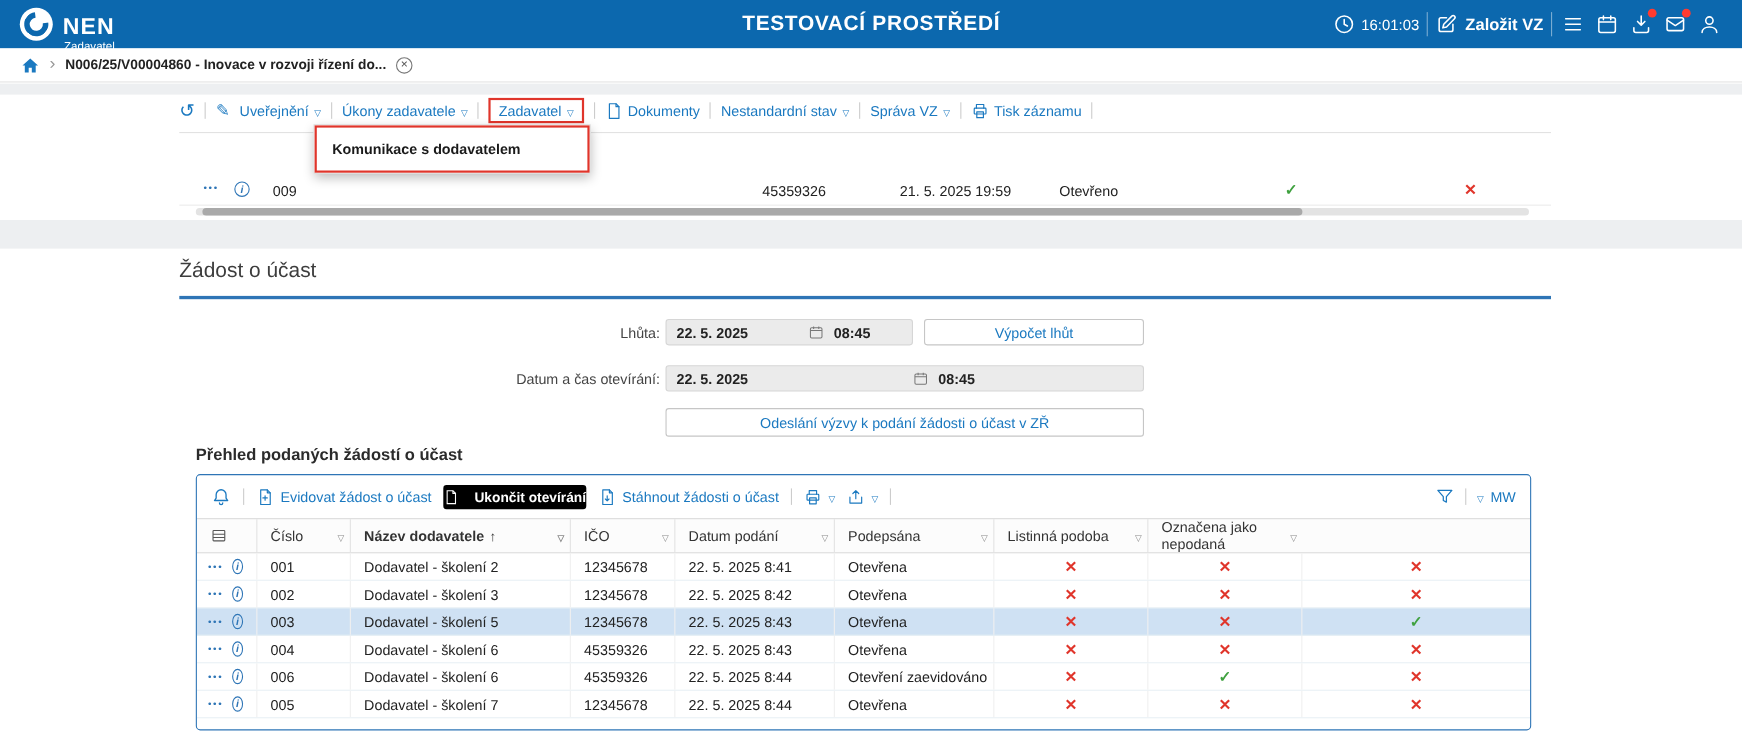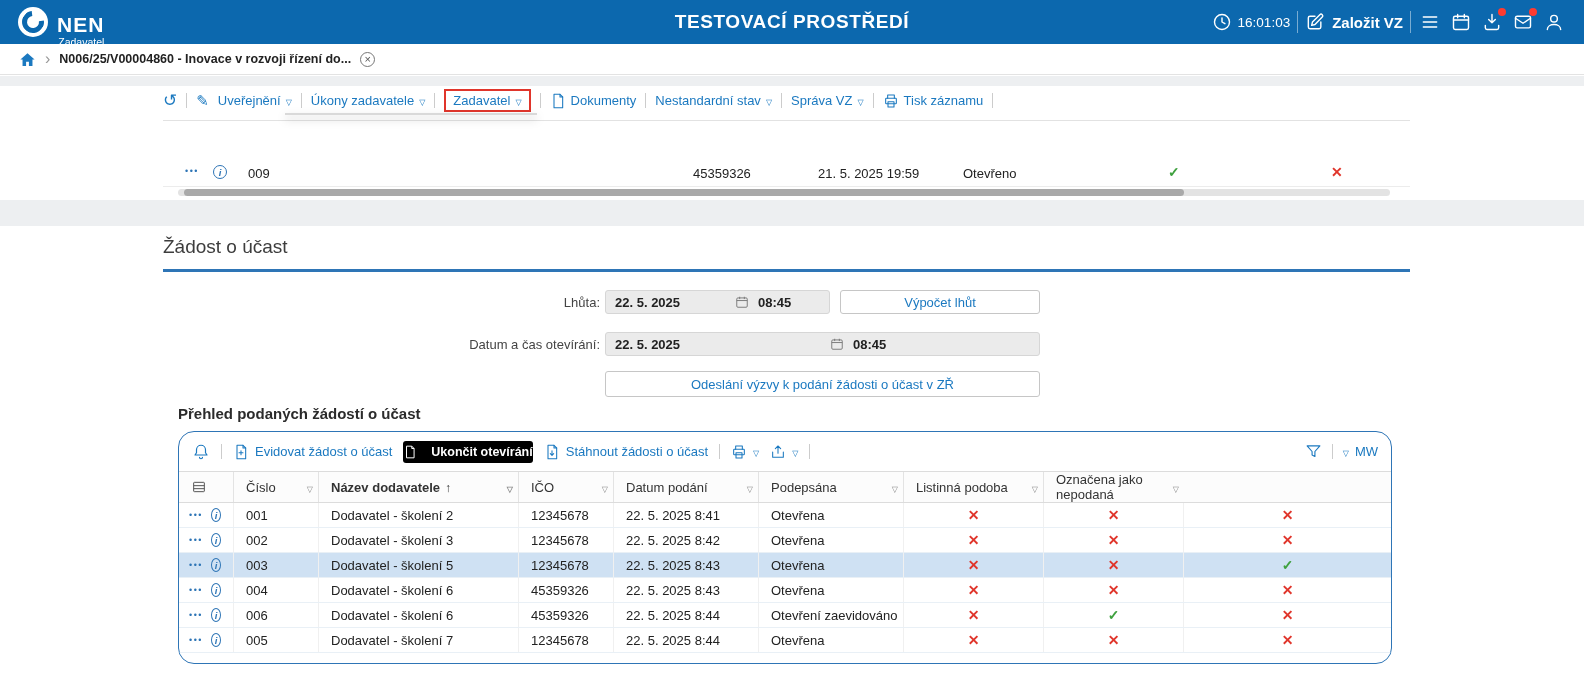--- a/index.html
+++ b/index.html
@@ -67,21 +67,21 @@
   .flabel { position:absolute; width:250px; left:350px; text-align:right; font-size:13px; color:#444; }
   .fgroup { position:absolute; display:flex; align-items:center; height:24px; background:#ebebeb; border:1px solid #d6d6d6; border-radius:3px; font-size:13px; font-weight:bold; color:#222; padding:0 9px; }
   .fdate1 { width:120px; } .fdate2 { width:215px; }
   .ftime { margin-left:9px; }
   .calic { width:14px; height:14px; stroke:#777; fill:none; stroke-width:1.6; display:block; }
   .wbtn { position:absolute; background:#fff; border:1px solid #c6c6c6; border-radius:3px; color:#1b79c0; font-size:13px; display:flex; align-items:center; justify-content:center; font-family:inherit; cursor:pointer; }
 
   .prehled-title { position:absolute; top:405px; left:178px; font-size:15px; font-weight:bold; color:#2b2b2b; }
 
   
-  .grid-card { position:absolute; top:431px; left:178px; width:1214px; height:233px; border:1px solid #2e75b6; border-radius:16px; background:#fff; overflow:hidden; --cols:55px 85px 200px 95px 145px 145px 140px 140px auto; }
+  .grid-card { position:absolute; top:431px; left:178px; width:1214px; height:233px; border:1px solid #2e75b6; border-radius:4px; background:#fff; overflow:hidden; --cols:55px 85px 200px 95px 145px 145px 140px 140px auto; }
   .gtoolbar { height:39px; display:flex; align-items:center; padding:0 13px; gap:11px; font-size:13px; color:#1b79c0; white-space:nowrap; }
   .gitem { display:flex; align-items:center; gap:6px; cursor:pointer; }
   .gbtn-green { display:flex; align-items:center; gap:14px; background:#000000; color:#fff; font-weight:bold; font-size:12.5px; padding:4px 0; border-radius:3px; border:none; font-family:inherit; cursor:pointer; }
   .wic { width:14px; height:14px; stroke:#fff; fill:none; stroke-width:1.7; display:block; }
   .gright { margin-left:auto; display:flex; align-items:center; gap:10px; }
   .mw { color:#1b79c0; font-size:13px; }
 
   .ghead { display:grid; grid-template-columns:var(--cols); height:32px; border-top:1px solid #dcdcdc; border-bottom:1px solid #dcdcdc; background:#fcfcfc; font-size:13px; color:#333; }
   .hc { position:relative; display:flex; align-items:center; gap:5px; padding:0 18px 0 12px; border-right:1px solid #e3e3e3; cursor:pointer; }
   .hc:last-child { border-right:none; }
@@ -452,15 +452,18 @@
       <div class="gc">12345678</div>
       <div class="gc">22. 5. 2025 8:44</div>
       <div class="gc">Otevřena</div>
       <div class="gc center bad">✕</div>
       <div class="gc center bad">✕</div>
       <div class="gc center bad">✕</div>
     </div>
   </div>
 
   <div class="menu">
+    <div class="mi mi-red">
+      <span>Komunikace s dodavatelem</span>
+    </div>
   </div>
 
 </div>
 
 </body></html>

